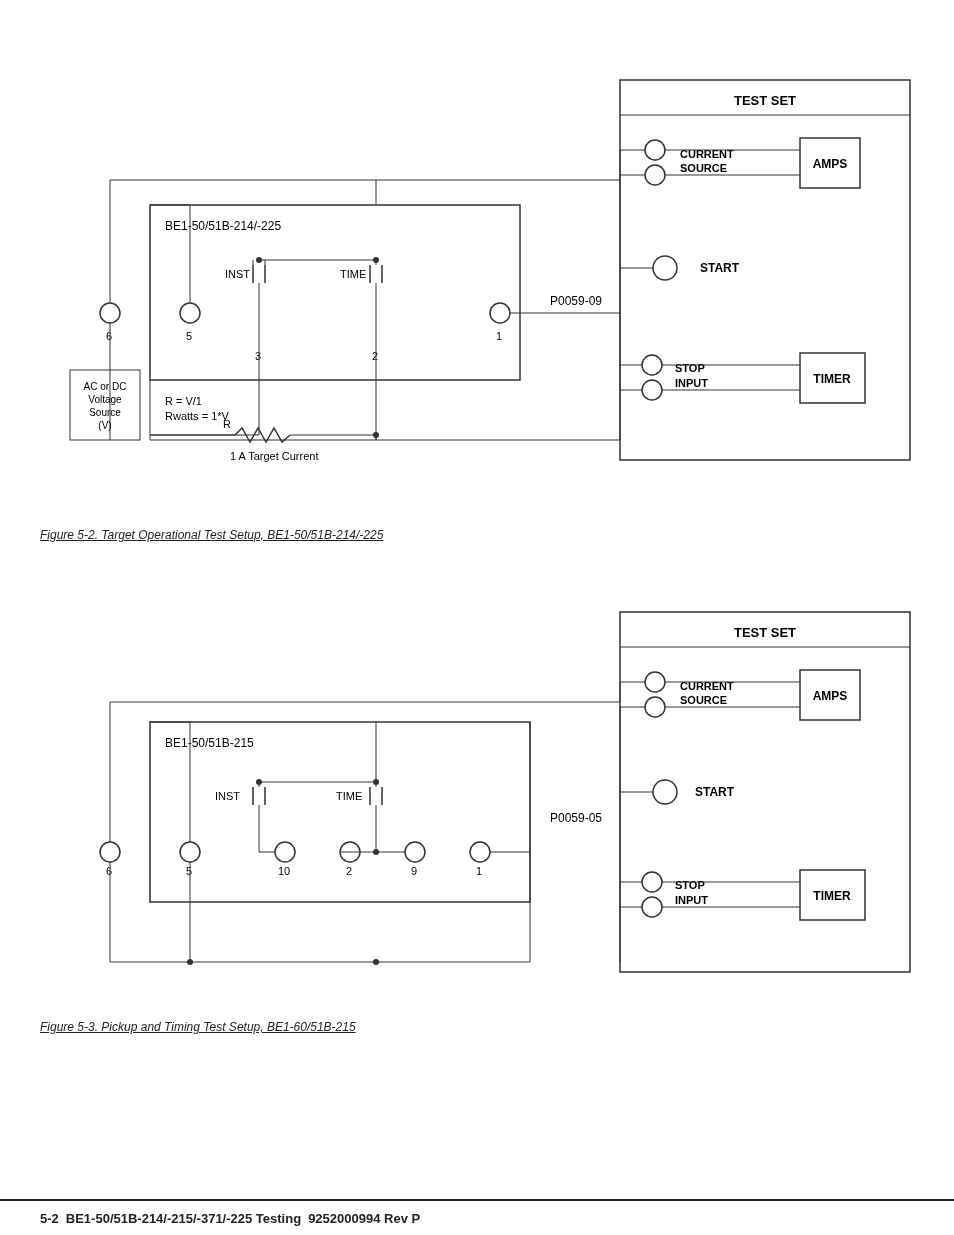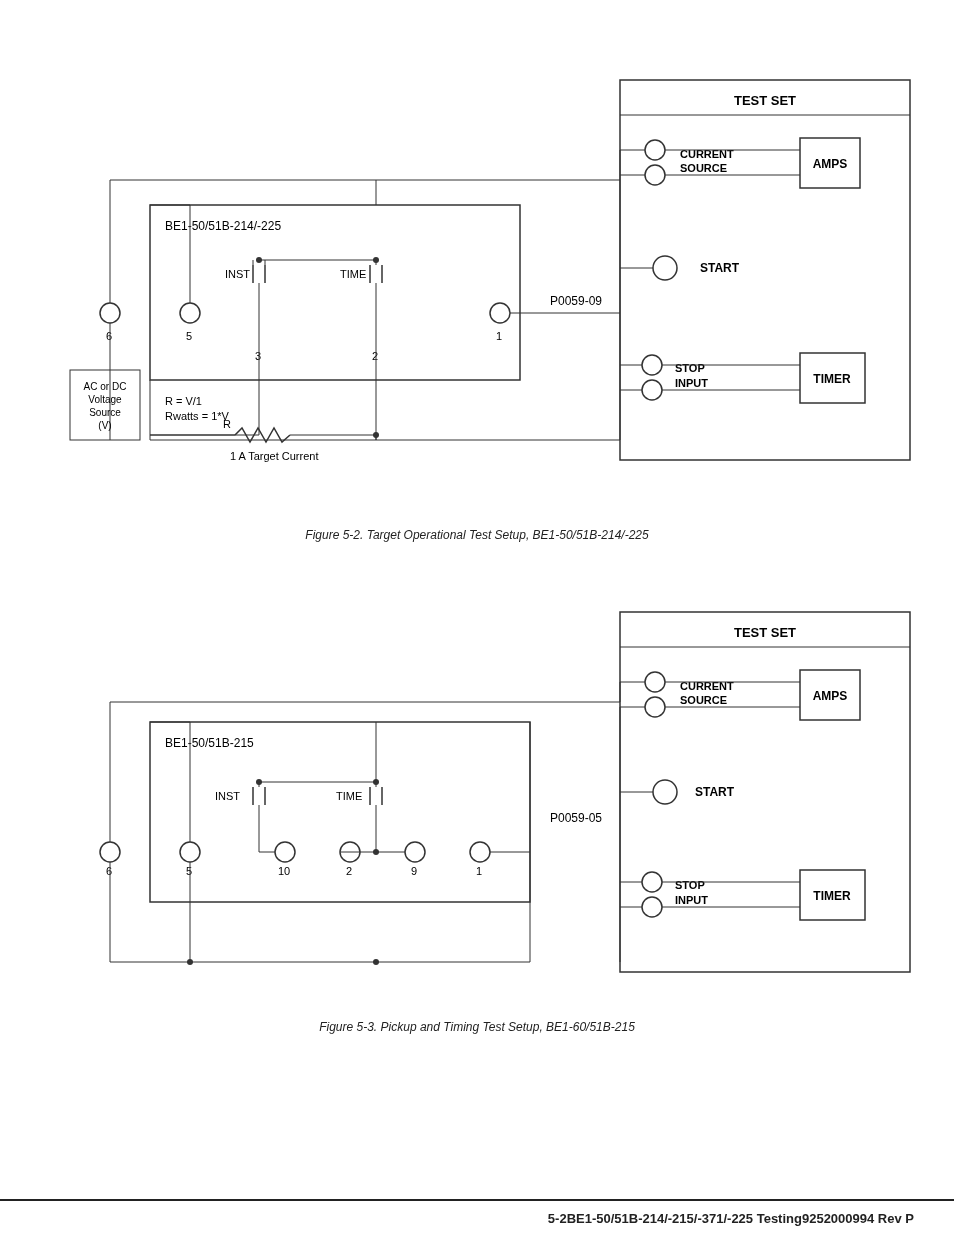--- a/index.html
+++ b/index.html
@@ -24,34 +24,35 @@
     
     .footer {
       position: absolute;
       bottom: 0;
       left: 0;
       right: 0;
       height: 36px;
       border-top: 2px solid #222;
       display: flex;
       align-items: center;
-      justify-content: flex-end;
+      justify-content: flex-start;
       padding: 0 40px;
       font-size: 13px;
       font-weight: bold;
+      gap: 7px;
     }
 
     
     .figure-container {
       position: relative;
       margin: 20px 0 10px 0;
+      text-decoration: underline;
     }
 
     .figure-caption {
-      text-align: center;
       font-style: italic;
       font-size: 12px;
       margin-top: 8px;
     }
 
     
     svg {
       display: block;
     }
   </style>

